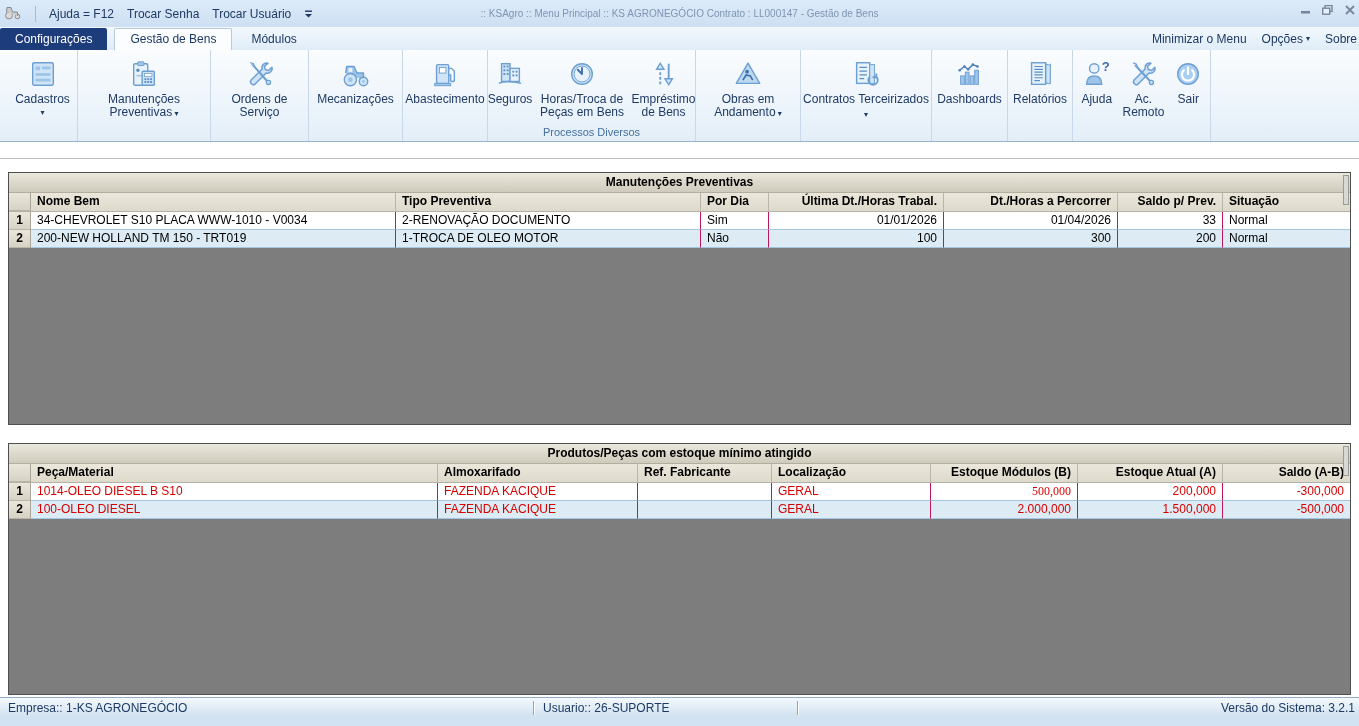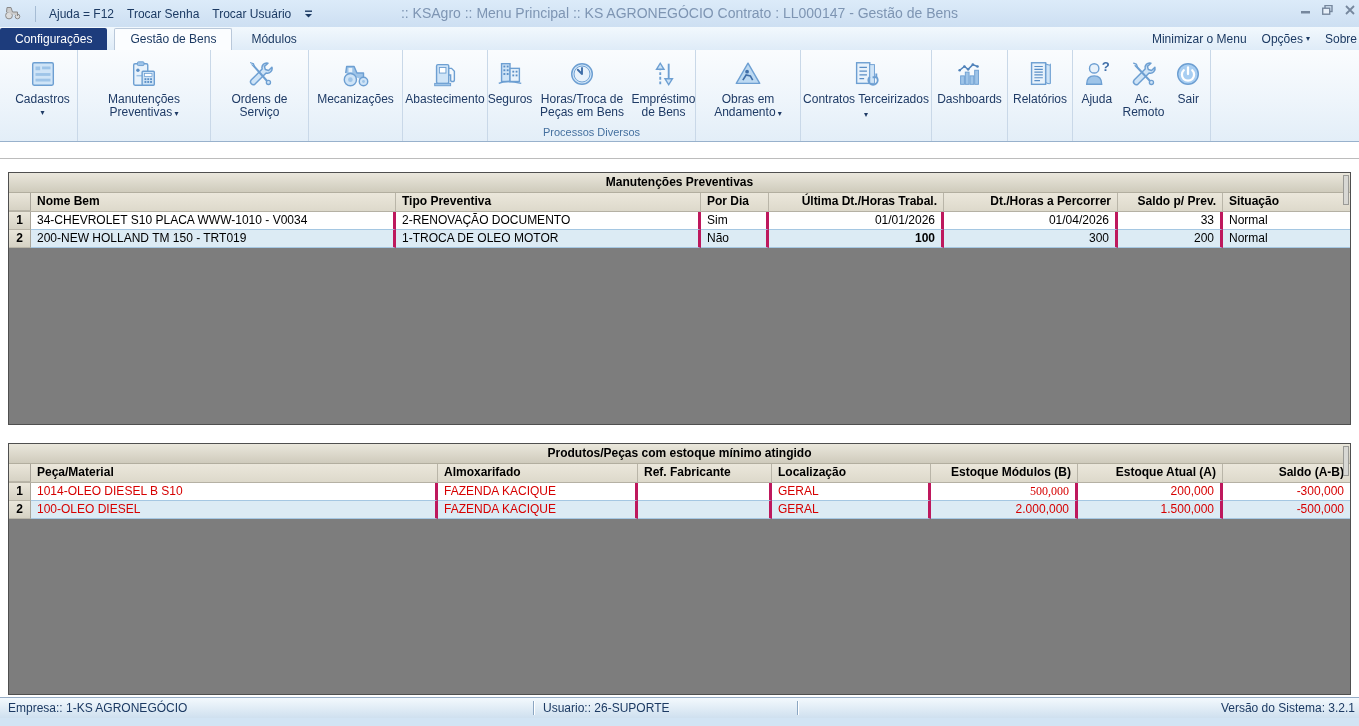--- a/index.html
+++ b/index.html
@@ -5,21 +5,21 @@
   html,body{margin:0;padding:0;}
   body{width:1359px;height:726px;position:relative;overflow:hidden;background:#fff;
        font-family:"Liberation Sans",sans-serif;font-size:12px;color:#000;}
   
   .titlebar{position:absolute;top:0;left:0;right:0;height:27px;
     background:linear-gradient(#dcebf9,#cddff2);}
   .qat{position:absolute;left:4px;top:0;height:27px;display:flex;align-items:center;gap:13px;
     color:#1c3a63;font-size:12px;white-space:nowrap;}
   .qat .vsep{width:1px;height:16px;background:#a6bcd4;}
   .win-title{position:absolute;left:0;right:0;top:0;height:31px;line-height:27px;text-align:center;
-    color:#7e95b3;font-size:14px;pointer-events:none;}
+    color:#7e95b3;font-size:10px;pointer-events:none;}
   .win-controls{position:absolute;right:0;top:2px;display:flex;gap:3px;}
   .win-btn{width:19px;height:15px;display:flex;align-items:center;justify-content:center;cursor:default;}
   
   .tabrow{position:absolute;top:27px;left:0;right:0;height:23px;
     background:linear-gradient(#f2f8fd,#dfecf8);}
   .tabs{position:absolute;left:0;bottom:0;display:flex;align-items:flex-end;}
   .tab{height:22px;line-height:22px;padding:0 15px;font-size:12px;color:#1c3a63;white-space:nowrap;}
   .tab.highlighted{background:#1d3c7c;color:#fff;border-radius:2px 2px 0 0;}
   .tab.active{background:#fbfdff;border:1px solid #b9c8da;border-bottom:none;
     border-radius:2px 2px 0 0;margin-left:7px;margin-right:4px;height:21px;line-height:21px;}
@@ -48,21 +48,21 @@
   #panel-2{top:443px;height:252px;}
   .ttitle{height:19px;line-height:19px;text-align:center;font-weight:bold;font-size:12px;color:#000;
     background:linear-gradient(#eae7dc,#cfcbbc);border-bottom:1px solid #b2ae9f;flex:0 0 19px;}
   .thead{display:flex;height:18px;flex:0 0 18px;background:linear-gradient(#ebe7db,#ddd9cb);
     border-bottom:1px solid #b5b1a4;}
   .th{box-sizing:border-box;font-weight:bold;font-size:12px;line-height:17px;color:#000;
     padding:0 6px;border-right:1px solid #b9b5a8;overflow:hidden;white-space:nowrap;}
   .trow{display:flex;height:18px;flex:0 0 18px;background:#fff;}
   .trow.alt{background:#dcebf4;}
   .td{box-sizing:border-box;font-size:12px;line-height:17px;padding:0 6px;
-    border-right:3px solid #be185d;border-bottom:1px solid #a5c7e2;
+    border-right:1px solid #be185d;border-bottom:1px solid #a5c7e2;
     overflow:hidden;white-space:nowrap;color:#000;}
   .trow.red .td{color:#d60000;}
   .tnum{width:22px;flex:0 0 22px;background:linear-gradient(#eae6da,#d6d2c4);
     border-right:1px solid #a9a59a;border-bottom:1px solid #b9b5a8;
     font-weight:bold;text-align:center;padding:0;color:#000 !important;}
   .al{text-align:left;} .ar{text-align:right;}
   .grid-empty{flex:1;background:#7d7d7d;}
   .scroll-stub{position:absolute;right:1px;top:2px;width:6px;height:30px;background:#d8d8d4;
     border:1px solid #9a9a96;box-sizing:border-box;}
   
@@ -398,21 +398,21 @@
         <div class="td ar" style="width: 175px; flex: 0 0 175px;">01/01/2026</div>
         <div class="td ar" style="width: 174px; flex: 0 0 174px;">01/04/2026</div>
         <div class="td ar" style="width: 105px; flex: 0 0 105px;">33</div>
         <div class="td al" style="flex: 1 1 0%; border-right: none;">Normal</div>
       </div>
       <div class="trow alt">
         <div class="td tnum">2</div>
         <div class="td al" style="width: 365px; flex: 0 0 365px;">200-NEW HOLLAND TM 150 - TRT019</div>
         <div class="td al" style="width: 305px; flex: 0 0 305px;">1-TROCA DE OLEO MOTOR</div>
         <div class="td al" style="width: 68px; flex: 0 0 68px;">Não</div>
-        <div class="td ar" style="width: 175px; flex: 0 0 175px; font-weight: bold;">100</div>
+        <div class="td ar" style="width: 175px; flex: 0 0 175px;">100</div>
         <div class="td ar" style="width: 174px; flex: 0 0 174px;">300</div>
         <div class="td ar" style="width: 105px; flex: 0 0 105px;">200</div>
         <div class="td al" style="flex: 1 1 0%; border-right: none;">Normal</div>
       </div>
     </div>
   <div class="grid-empty"></div>
   <div class="scroll-stub"></div>
 </div>
 
 <div class="panel" id="panel-2">

